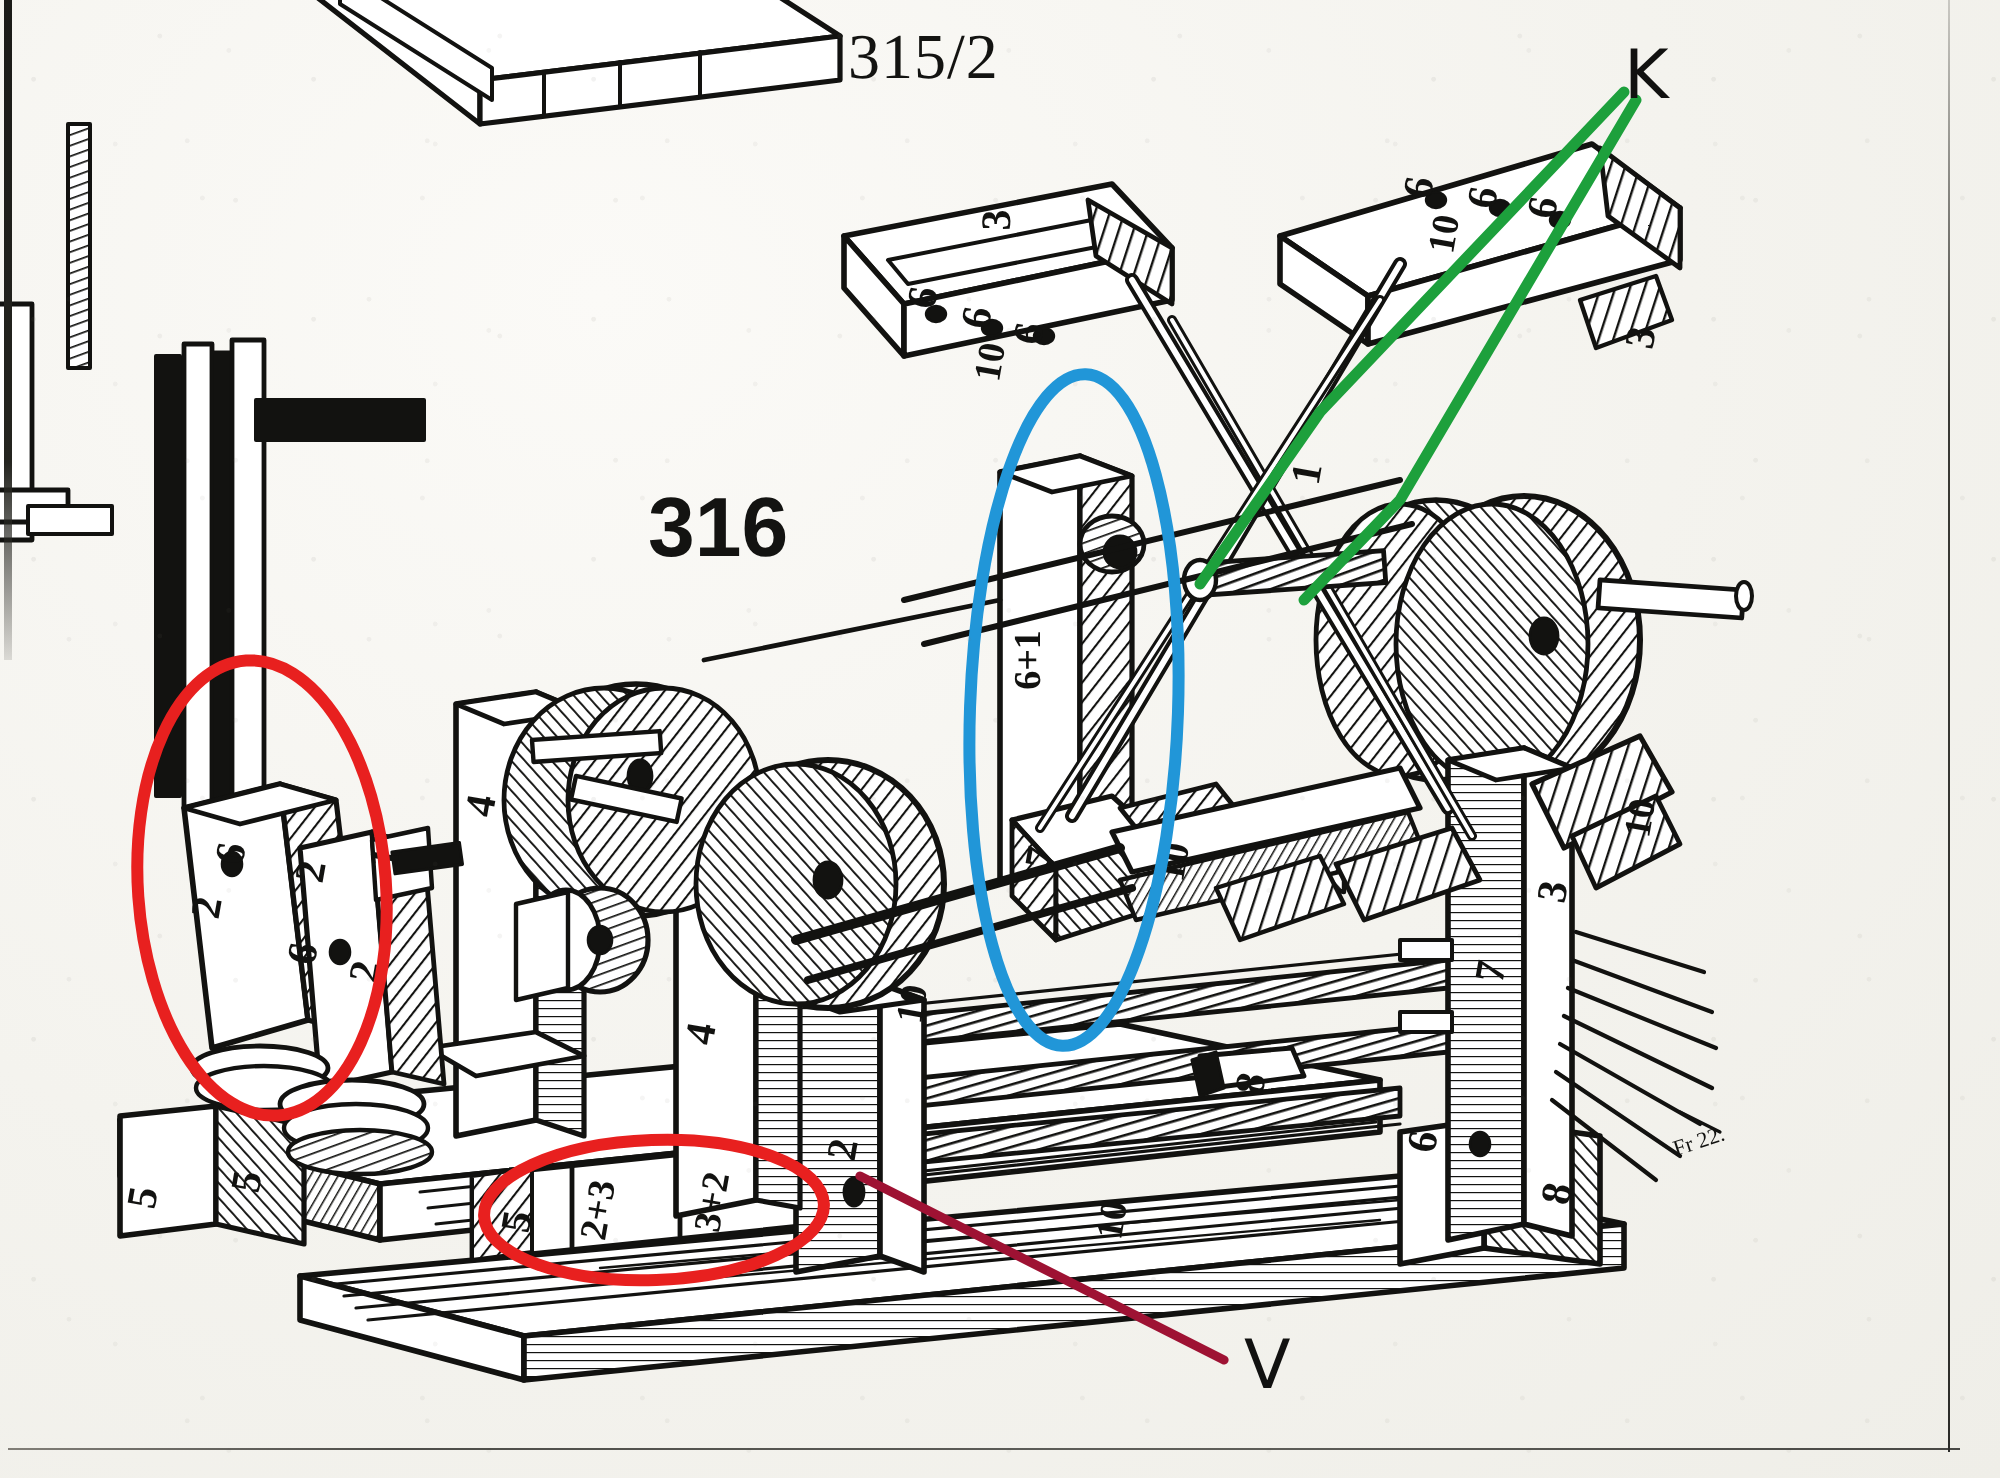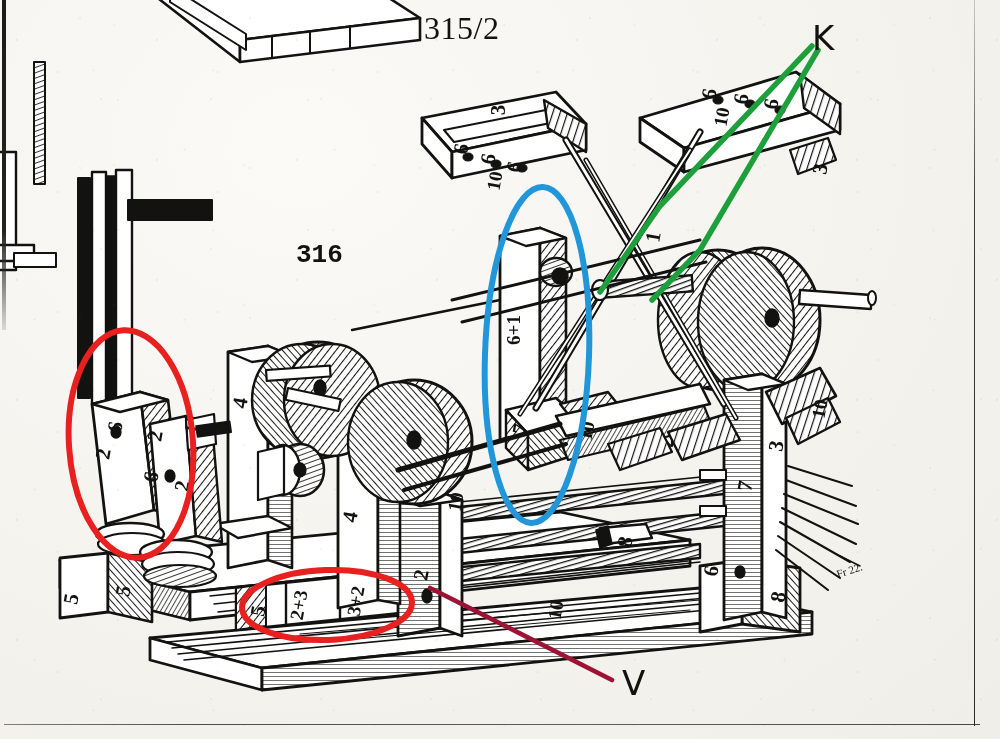--- a/index.html
+++ b/index.html
@@ -54,23 +54,23 @@
     letter-spacing:.5px;
     white-space:nowrap;
     user-select:none;
   }
   #fig-top-number{
     left:424px;top:10px;
     font-size:32px;
     font-family:"Liberation Serif", serif;
   }
   #fig-main-number{
-    left:296px;top:240px;
-    font-size:26px;font-weight:bold;
-    font-family:Liberation Mono, monospace;
+    left:324px;top:240px;
+    font-size:42px;font-weight:bold;
+    font-family:Liberation Sans, sans-serif;
     letter-spacing:0px;
   }
   .annot-letter{
     position:absolute;
     font-family:"DejaVu Sans", sans-serif;
     font-size:34px;
     color:#111110;
     user-select:none;
   }
   #annot-k{left:812px;top:18px;}

